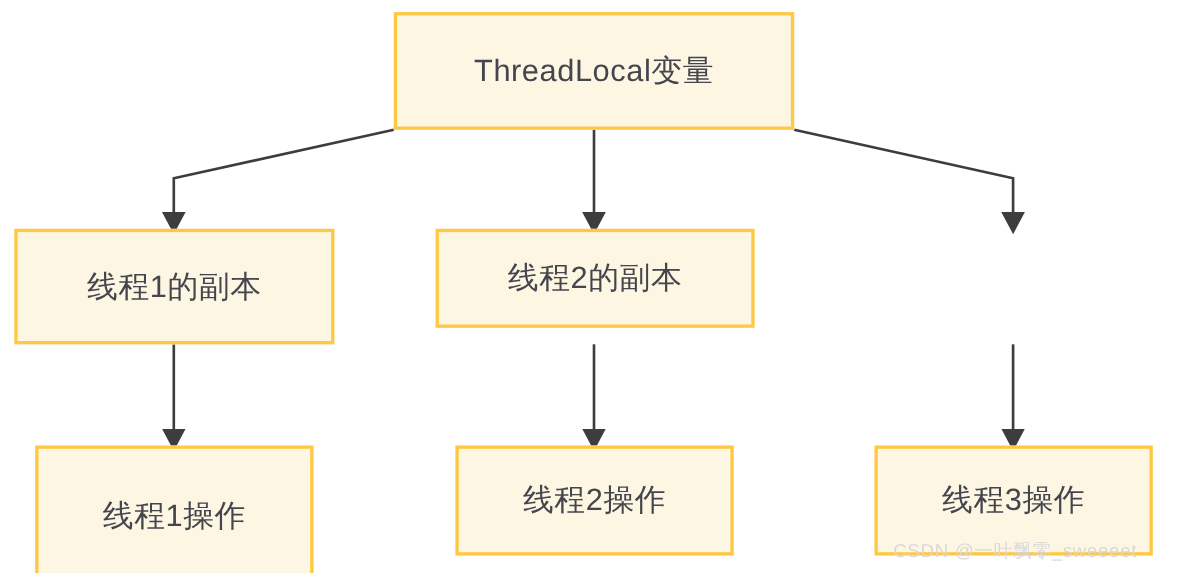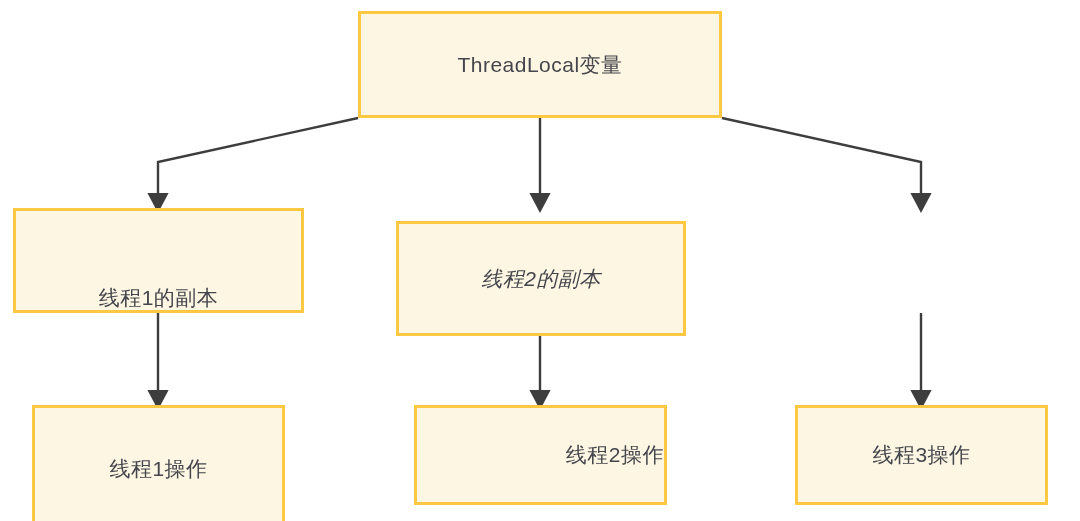--- a/index.html
+++ b/index.html
@@ -17,21 +17,21 @@
   }
   .node {
     position: absolute;
     box-sizing: border-box;
     background: #fdf6e3;
     border: 3px solid #ffc843;
     display: flex;
     align-items: center;
     justify-content: center;
     color: #45454d;
-    font-size: 21px;
+    font-size: 28px;
     font-weight: 400;
     letter-spacing: 0.5px;
     line-height: 1.2;
     white-space: nowrap;
   }
   #edge-layer {
     position: absolute;
     left: 0;
     top: 0;
     width: 1080px;
@@ -69,35 +69,36 @@
 
     <path d="M540,313 L540,393" fill="none" stroke="#3d3d3d" stroke-width="2.4" marker-end="url(#arrowhead)"></path>
 
     <path d="M921,313 L921,393" fill="none" stroke="#3d3d3d" stroke-width="2.4" marker-end="url(#arrowhead)"></path>
   </svg>
 
   <div class="node" style="left:358px; top:11px; width:364px; height:107px;">
     <span>ThreadLocal变量</span>
   </div>
 
-  <div class="node" style="left:13px; top:208px; width:291px; height:105px;align-items:flex-end;">
+  <div class="node" style="left:13px; top:208px; width:291px; height:105px;">
     <span>线程1的副本</span>
   </div>
 
-  <div class="node" style="left:396px; top:221px; width:290px; height:115px;font-style:italic;">
+  <div class="node" style="left:396px; top:208px; width:290px; height:90px;">
     <span>线程2的副本</span>
   </div>
 
 
   <div class="node" style="left:32px; top:405px; width:253px; height:128px;">
     <span>线程1操作</span>
   </div>
 
-  <div class="node" style="left:414px; top:405px; width:253px; height:100px;justify-content:flex-end;">
+  <div class="node" style="left:414px; top:405px; width:253px; height:100px;">
     <span>线程2操作</span>
   </div>
 
   <div class="node" style="left:795px; top:405px; width:253px; height:100px;">
     <span>线程3操作</span>
   </div>
 
+  <div class="watermark" style="left:812px; top:489px;">CSDN @一叶飘零_sweeeet</div>
 
 </div>
 
 </body></html>

